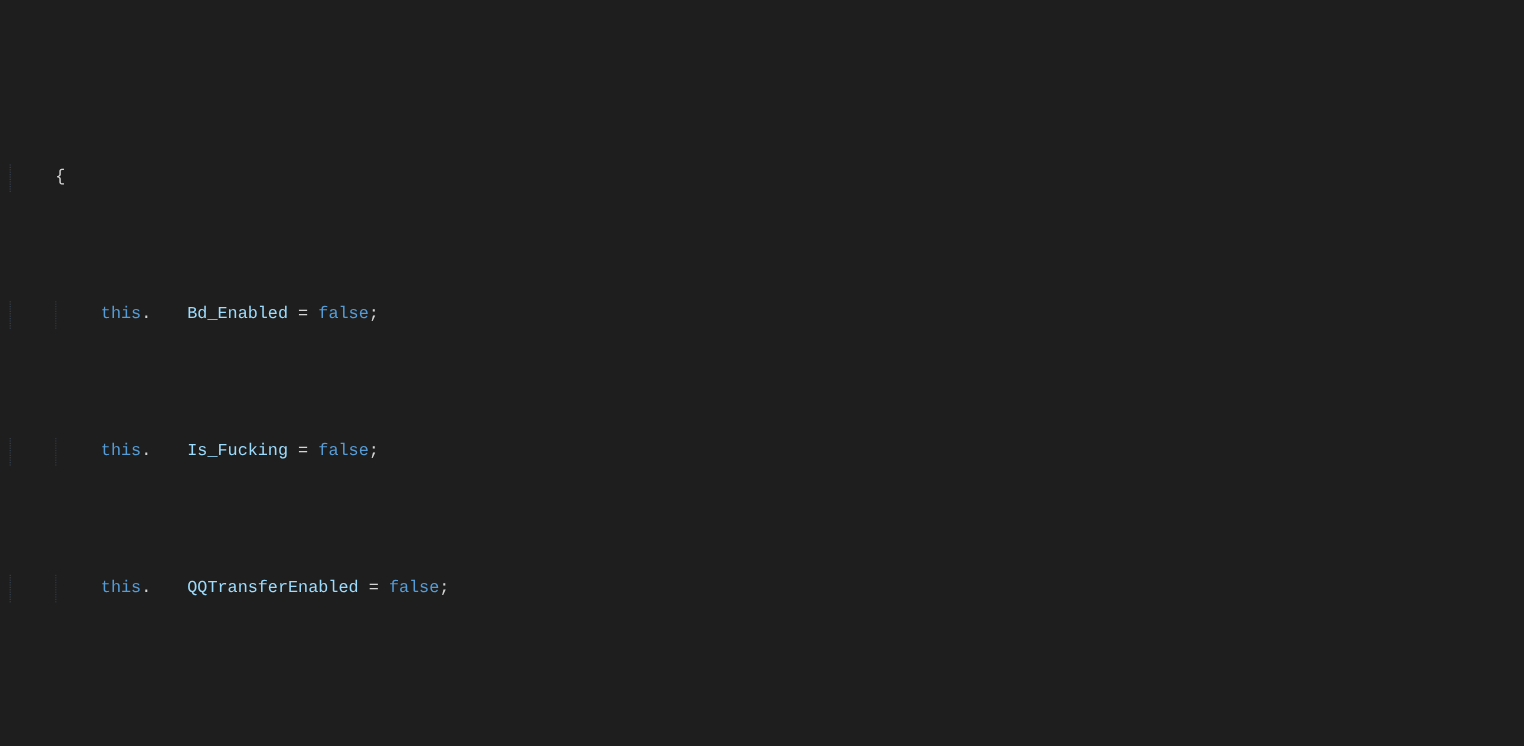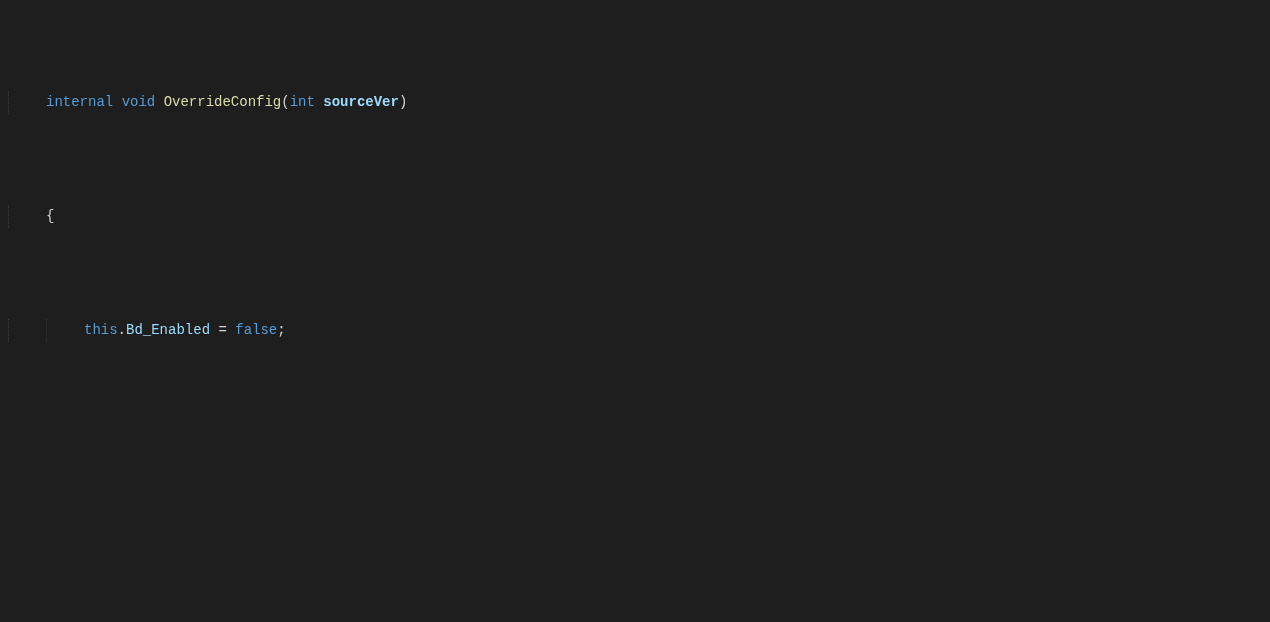--- a/index.html
+++ b/index.html
@@ -31,21 +31,21 @@
   }
   .line {
     height: 22.8px;
     display: block;
     white-space: pre;
   }
   
   .kw-mod { color: #569cd6; }     
   .method-decl { color: #dcdcaa; } 
   .param { color: #9cdcfe; font-weight: bold; }
-  .prop { color: #9cdcfe; }
+  .prop { color: #9cdcfe; margin-left: 30px; }
   .punct { color: #d4d4d4; }
   .paren { color: #d4d4d4; }
   
   .code-area::before {
     content: '';
     position: absolute;
   }
   .line > .ig {
     display: inline-block;
     width: 38px;
@@ -56,31 +56,32 @@
   .line > .ig:first-child { border-left-color: rgba(100,130,160,0.35); }
 </style>
 </head>
 <body>
 
 <div class="editor">
   <div class="gutter"></div>
   <div class="code-area">
 
     
-    <span class="line"><span class="ig"></span><span class="kw-mod">internal</span> <span class="kw-mod">void</span> <span class="method-decl">OverrideConfig</span><span class="paren">(</span><span class="kw-mod">int</span> <span class="param">sourceVer</span><span class="paren">)</span></span>
 
     
     <span class="line"><span class="ig"></span><span class="punct">{</span></span>
 
     
     <span class="line"><span class="ig"></span><span class="ig"></span><span class="kw-mod">this</span><span class="punct">.</span><span class="prop">Bd_Enabled</span><span class="punct"> = </span><span class="kw-mod">false</span><span class="punct">;</span></span>
 
     
+    <span class="line"><span class="ig"></span><span class="ig"></span><span class="kw-mod">this</span><span class="punct">.</span><span class="prop">Is_Fucking</span><span class="punct"> = </span><span class="kw-mod">false</span><span class="punct">;</span></span>
 
     
+    <span class="line"><span class="ig"></span><span class="ig"></span><span class="kw-mod">this</span><span class="punct">.</span><span class="prop">QQTransferEnabled</span><span class="punct"> = </span><span class="kw-mod">false</span><span class="punct">;</span></span>
 
     
     
 
     
     
 
     
     
 

